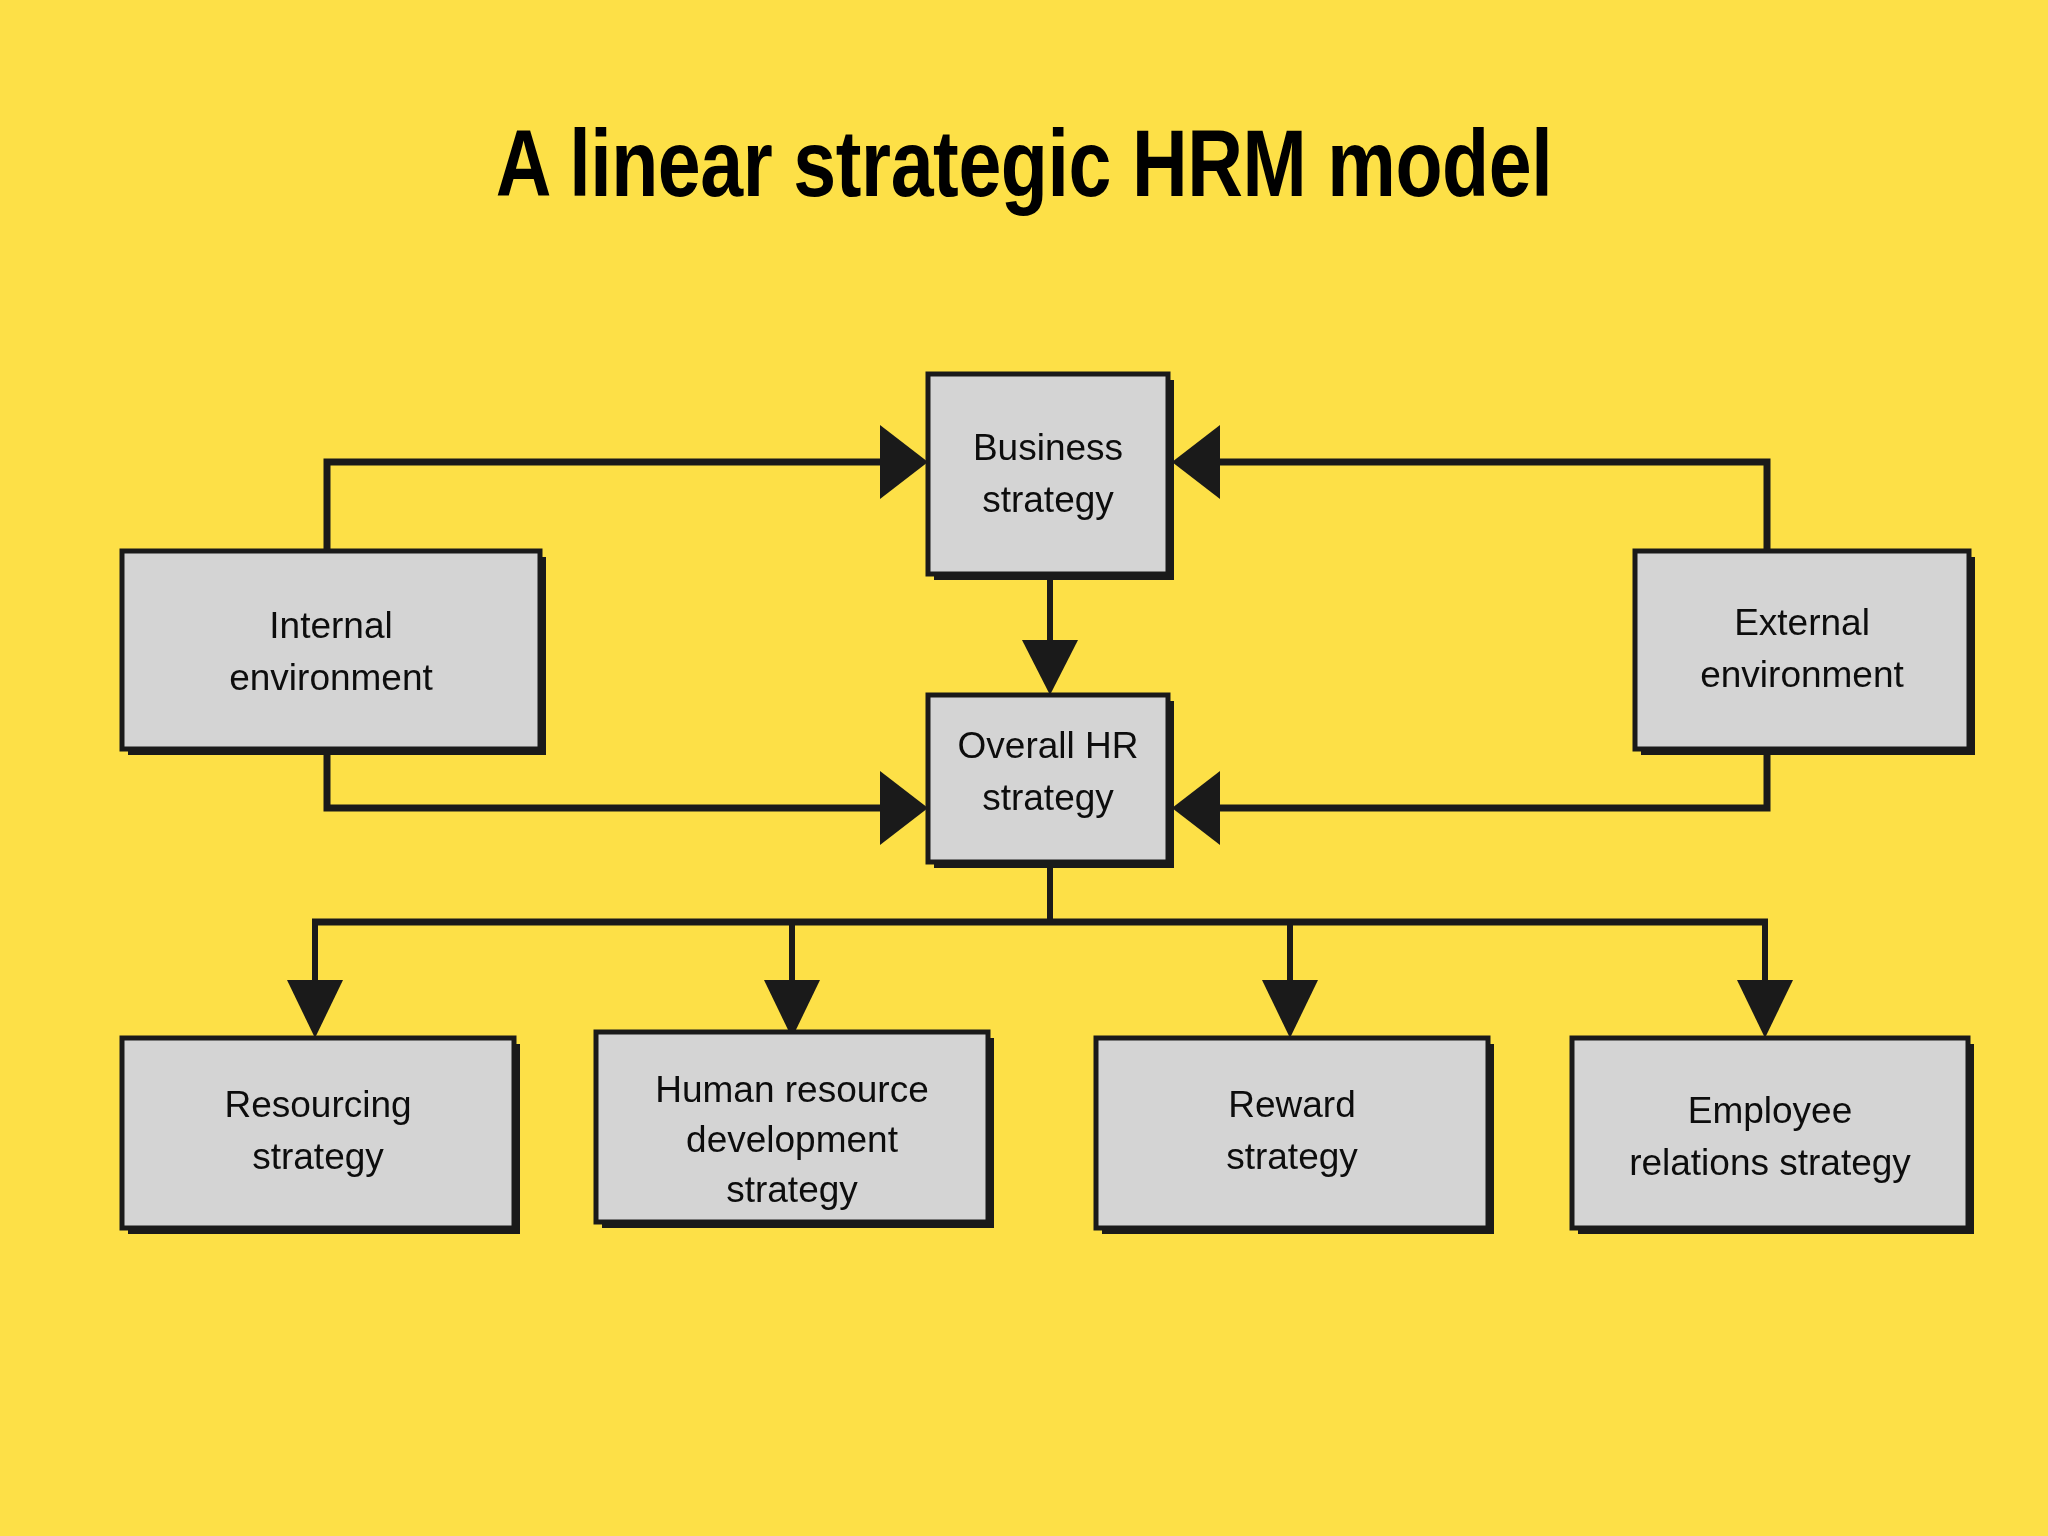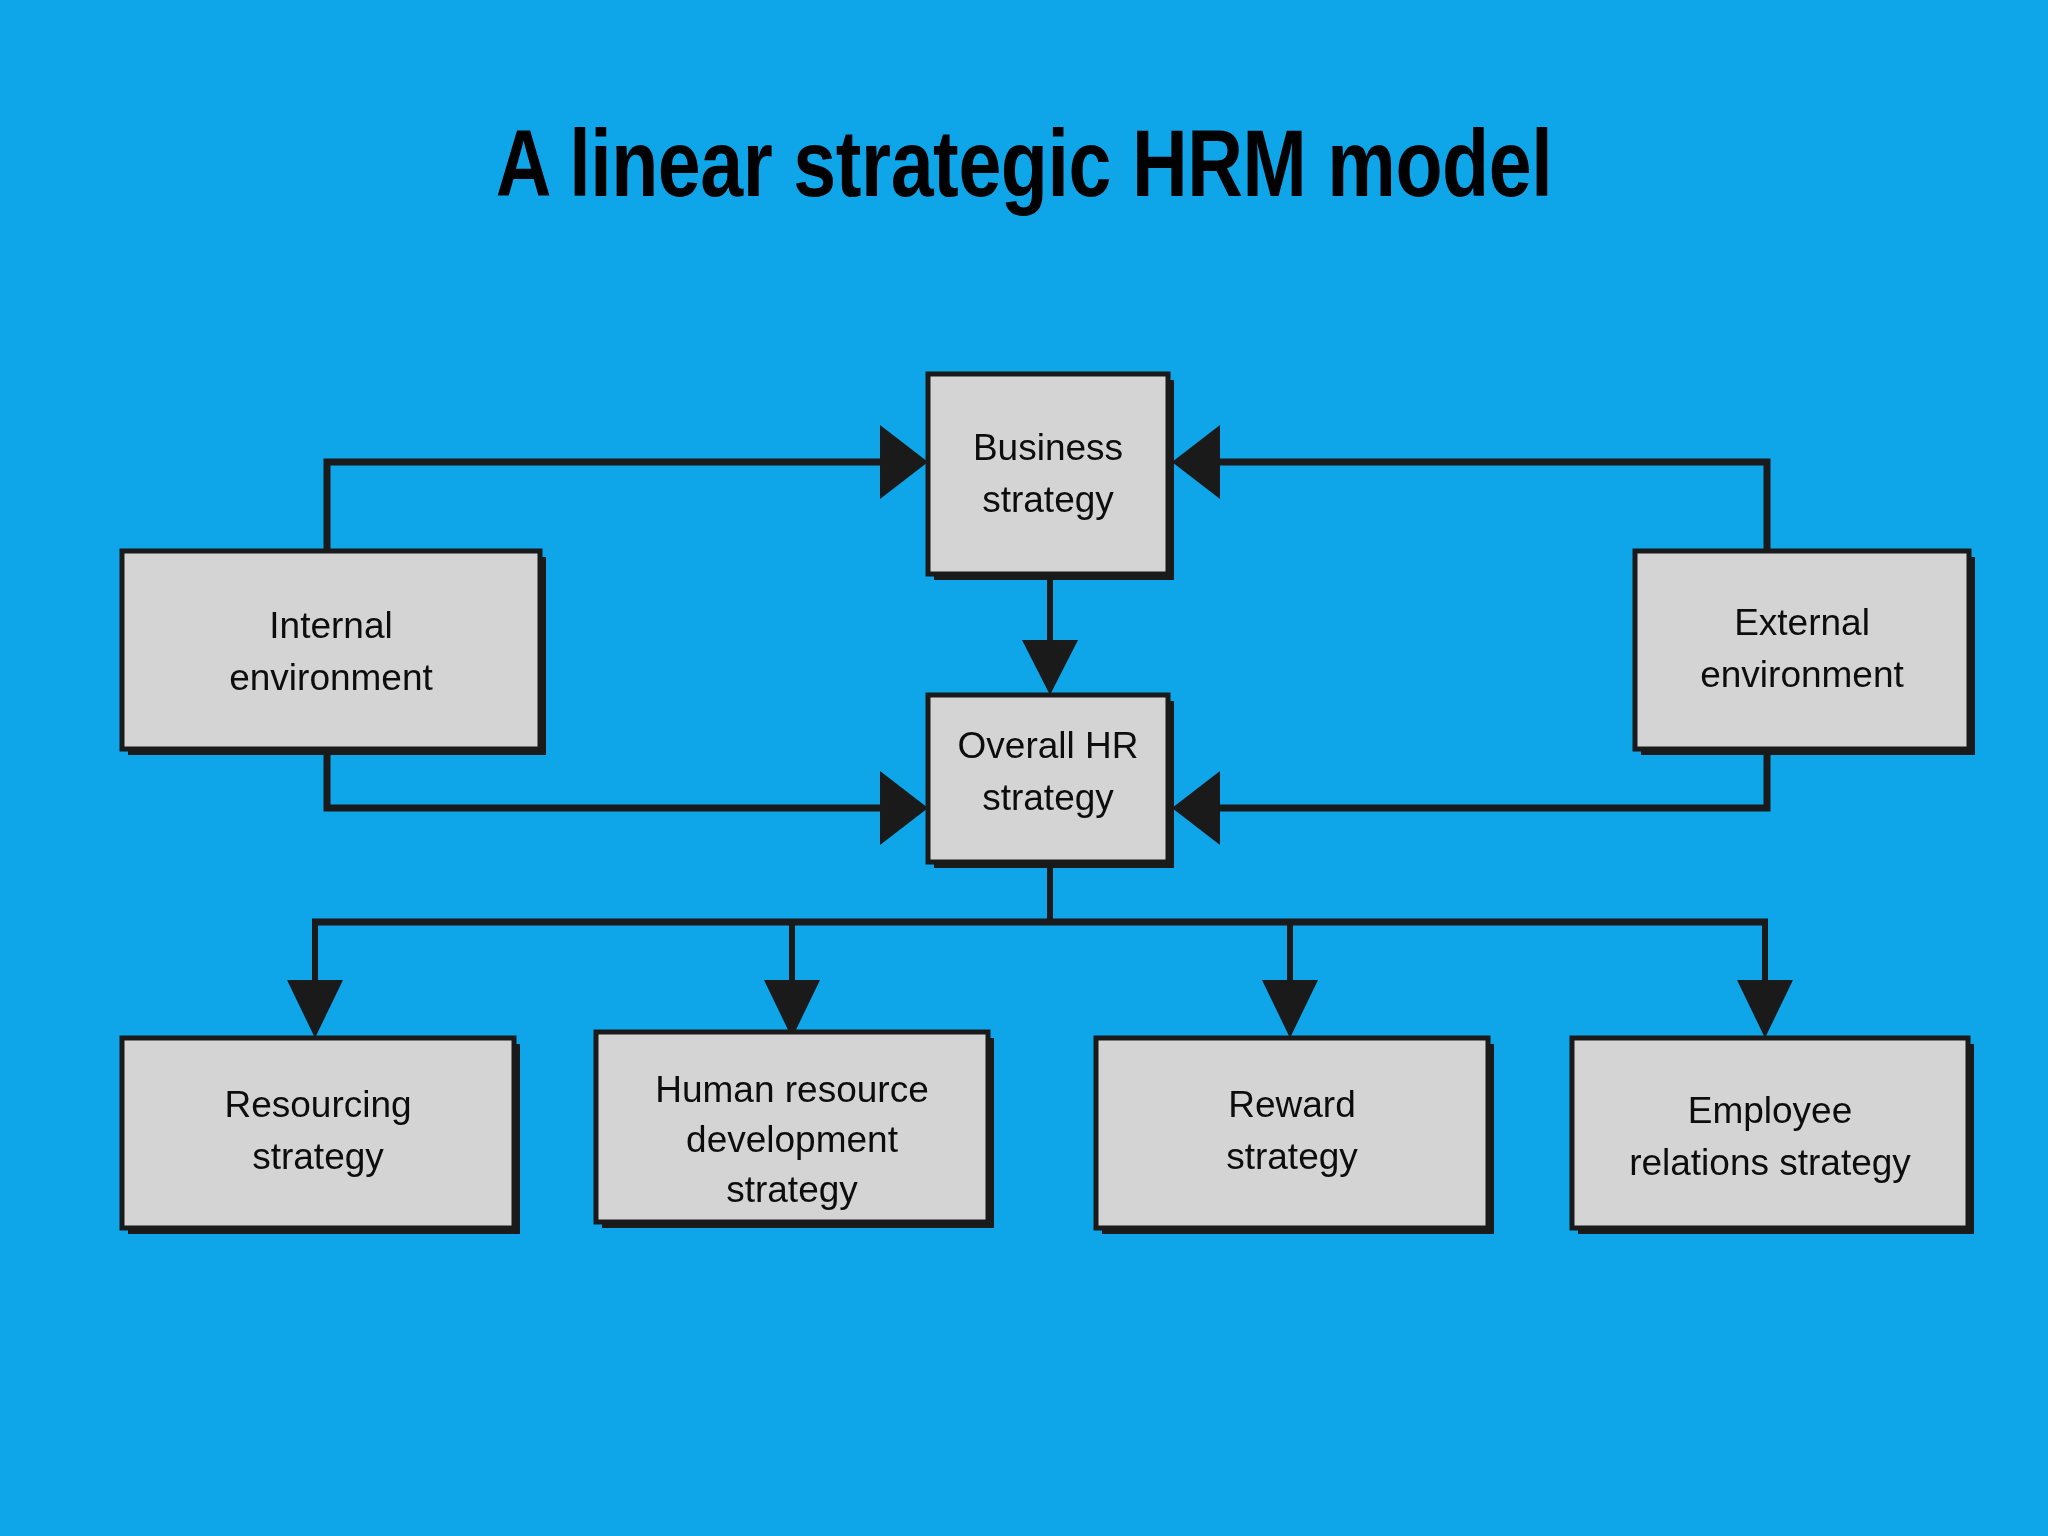--- a/index.html
+++ b/index.html
@@ -10,21 +10,21 @@
   body {
     width: 2048px;
     height: 1536px;
     font-family: "Liberation Sans", sans-serif;
     overflow: hidden;
     position: relative;
   }
   #slide {
     position: absolute;
     inset: 0;
-    background: #0ea5e9;
+    background: #fde047;
   }
   #slide-title {
     position: absolute;
     left: 0;
     top: 112px;
     width: 2048px;
     text-align: center;
     font-family: "Liberation Sans", sans-serif;
     font-weight: bold;
     font-size: 94px;

